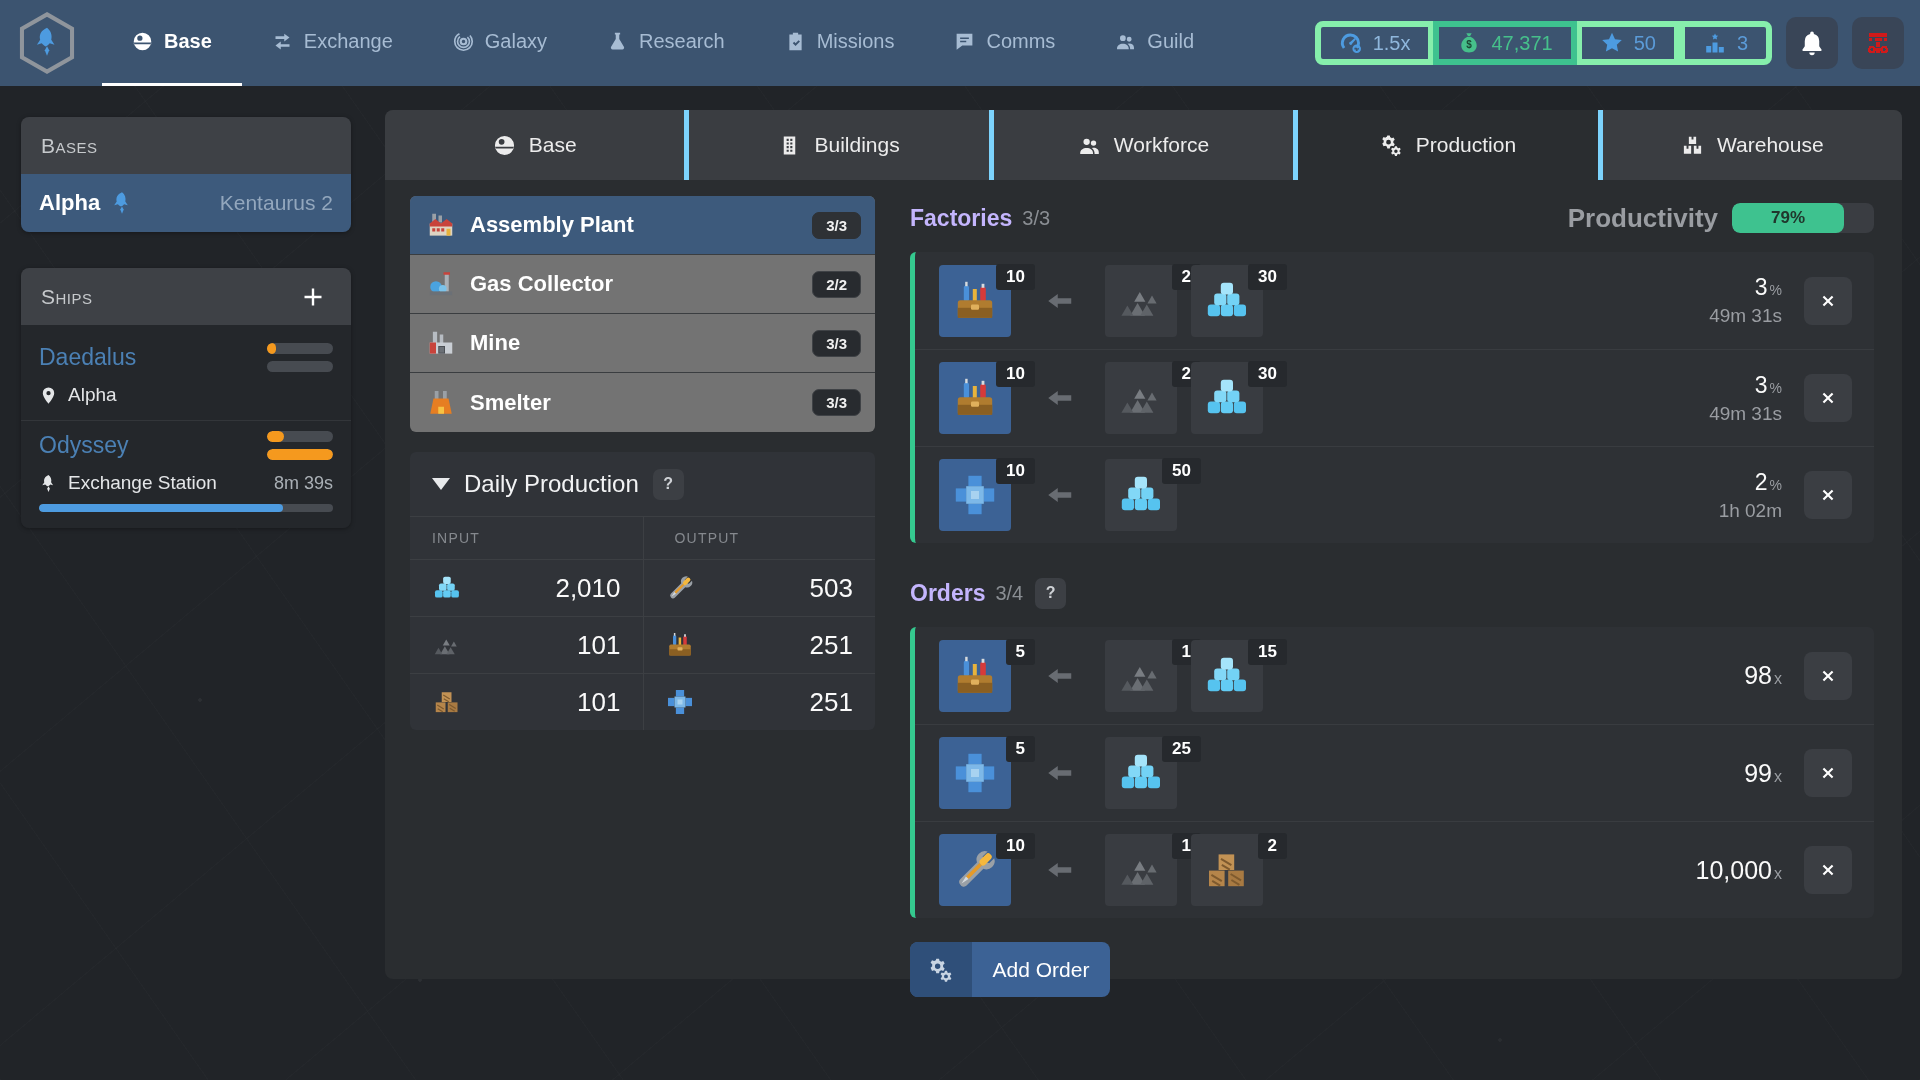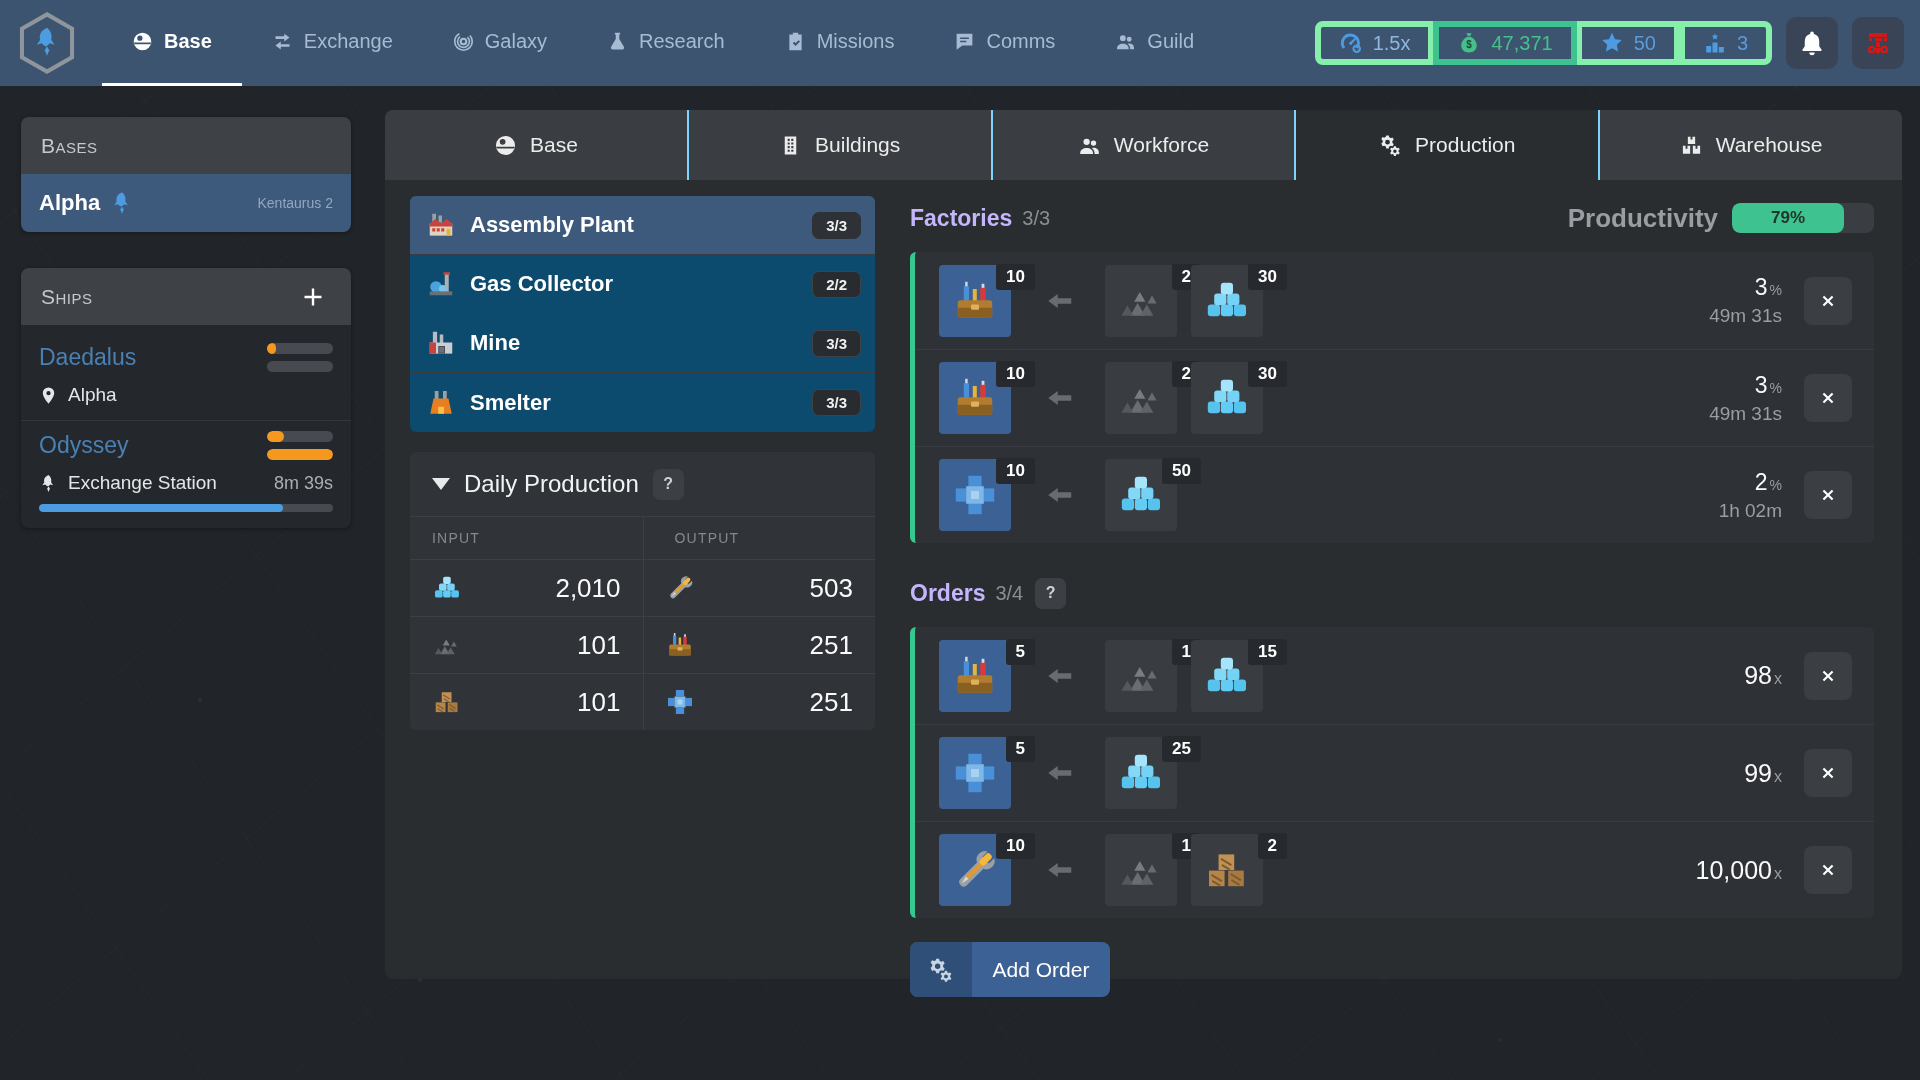--- a/index.html
+++ b/index.html
@@ -43,50 +43,50 @@
 
   
   .sidebar{ position:absolute; left:21px; top:117px; width:330px; }
   .card{ border-radius:8px; overflow:hidden; box-shadow:0 1px 4px rgba(0,0,0,.35); }
   .card-head{ height:57px; background:#3e4146; display:flex; align-items:center; padding:0 20px;
     font-variant:small-caps; letter-spacing:.5px; font-size:21px; color:#c6c9cc; }
   .bases-card{ margin-bottom:36px; }
   .base-row{ height:58px; background:#3d5a7c; display:flex; align-items:center; padding:0 18px; cursor:pointer; }
   .base-name{ font-size:22px; font-weight:bold; color:#fff; }
   .base-row svg{ width:24px; height:24px; margin-left:10px; color:#4d9be0; }
-  .base-loc{ margin-left:auto; font-size:14px; color:#93a7bd; }
+  .base-loc{ margin-left:auto; font-size:21px; color:#93a7bd; }
   .plus-btn{ margin-left:auto; background:none; border:none; color:#fff; cursor:pointer; width:30px; height:30px; }
   .plus-btn svg{ width:24px; height:24px; }
   .ships-body{ background:#24272b; padding:12px 18px 16px; }
   .ship-top{ display:flex; align-items:center; justify-content:space-between; margin-top:6px; }
   .ship-name{ font-size:23px; color:#4b80b4; cursor:pointer; }
   .mini-bars{ display:flex; flex-direction:column; gap:7px; width:66px; }
   .mini-bar{ height:11px; border-radius:5.5px; background:#474b51; overflow:hidden; }
   .mini-fill{ height:100%; border-radius:5.5px; background:#f5991e; }
   .ship-sub{ display:flex; align-items:center; gap:10px; margin:12px 0 4px; font-size:19px; color:#e4e6e8; }
   .ship-sub svg{ width:19px; height:19px; color:#e4e6e8; flex:0 0 auto; }
   .ship-eta{ margin-left:auto; color:#aab0b6; font-size:18px; }
   .ship-div{ border-top:1px solid #33363a; margin:14px -18px 10px; }
   .travel-bar{ height:8px; border-radius:4px; background:#474b51; margin-top:10px; overflow:hidden; }
   .travel-fill{ height:100%; background:#4d9be0; border-radius:4px; }
 
   
   #panel{ position:absolute; left:385px; top:110px; width:1517px; height:869px; background:#2a2d30; border-radius:8px; }
   .tabs{ display:flex; height:70px; border-radius:8px 8px 0 0; overflow:hidden; }
   .tab{ flex:1; display:flex; align-items:center; justify-content:center; gap:13px; background:#3a3d41;
-    border-left:2px solid #7dd3fc; font-size:21px; color:#ececec; cursor:pointer; }
+    border-left:5px solid #7dd3fc; font-size:21px; color:#ececec; cursor:pointer; }
   .tab:first-child{ border-left:none; }
   .tab svg{ width:23px; height:23px; }
   .tab.active{ background:#2a2d30; }
 
   .col-left{ position:absolute; left:25px; top:86px; width:465px; }
   .col-right{ position:absolute; left:525px; top:86px; right:28px; }
 
   
-  .blist{ background:#0c4a6e; border-radius:6px; overflow:hidden; }
+  .blist{ background:#737373; border-radius:6px; overflow:hidden; }
   .brow{ height:59px; display:flex; align-items:center; gap:14px; padding:0 14px 0 16px;
     border-bottom:1px solid #3a3d40; cursor:pointer; }
   .brow:last-child{ border-bottom:none; }
   .brow.selected{ background:#3d5a7c; }
   .brow svg{ width:30px; height:30px; flex:0 0 auto; }
   .bname{ font-size:22px; font-weight:bold; color:#fff; }
   .bcount{ margin-left:auto; background:#282b2f; border:1px solid #3f4246; border-radius:7px;
     padding:4px 13px; font-size:15px; font-weight:bold; color:#f0f0f0; }
   .brow.selected .bcount{ background:#2e3135; border-color:#2e3135; }
 

